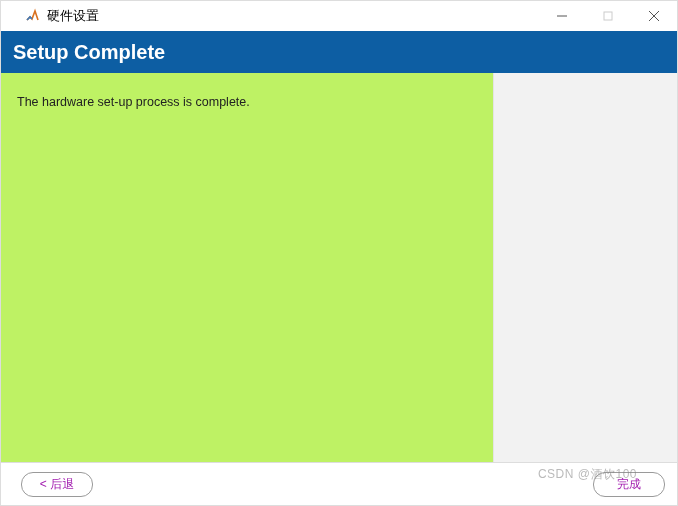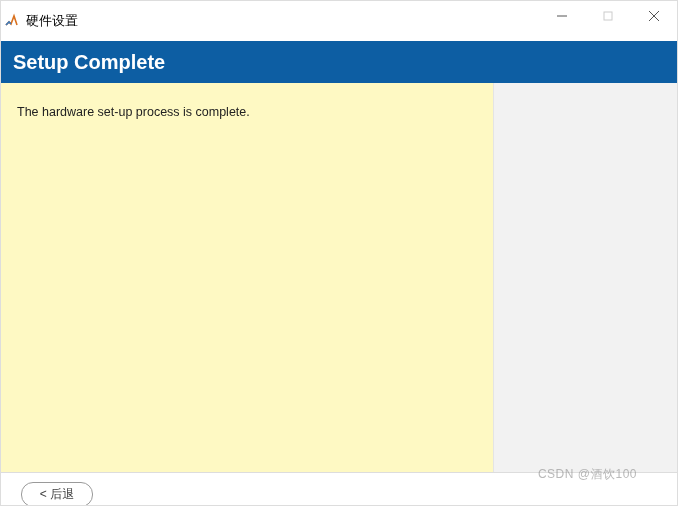--- a/index.html
+++ b/index.html
@@ -7,24 +7,24 @@
       font-family: "Segoe UI", "Microsoft YaHei", sans-serif;
       font-size: 12px;
       background: #fff;
       width: 678px;
       height: 506px;
       overflow: hidden;
       position: relative;
       border: 1px solid #ddd;
     }
     .titlebar {
-      height: 40px;
+      height: 30px;
       display: flex;
       align-items: center;
-      padding: 0 0 0 3px;
+      padding: 0 0 0 24px;
       background: #fff;
       position: relative;
     }
     .app-icon {
       width: 16px;
       height: 16px;
       margin-right: 6px;
       display: flex;
       align-items: center;
       justify-content: center;
@@ -60,21 +60,21 @@
     .content-area {
       display: flex;
       height: 390px;
       border-bottom: 1px solid #ddd;
     }
     .main-panel {
       flex: 1;
       padding: 22px 16px;
       font-size: 12.5px;
       color: #222;
-      background: #fef9c3;
+      background: #bef264;
     }
     .side-panel {
       width: 184px;
       background: #f2f2f2;
       border-left: 1px solid #e4e4e4;
     }
     .footer {
       height: 42px;
       display: flex;
       align-items: center;
@@ -82,21 +82,21 @@
       background: #fff;
     }
     .spacer { flex: 1; }
     .btn {
       min-width: 72px;
       height: 25px;
       border: 1px solid #9a9a9a;
       border-radius: 12px;
       background: #fff;
       font-size: 12px;
-      color: #404040;
+      color: #a21caf;
       display: inline-flex;
       align-items: center;
       justify-content: center;
       margin-left: 8px;
       padding: 0 14px;
       cursor: pointer;
       font-family: inherit;
     }
     .watermark {
       position: absolute;
@@ -146,15 +146,16 @@
 <div class="content-area">
   <div class="main-panel">
     <div>The hardware set-up process is complete.</div>
   </div>
   <div class="side-panel"></div>
 </div>
 
 <div class="footer">
   <button class="btn">&lt; 后退</button>
   <div class="spacer"></div>
+  <button class="btn">完成</button>
 </div>
 
 <div class="watermark">CSDN @酒饮100</div>
 
 </body></html>

